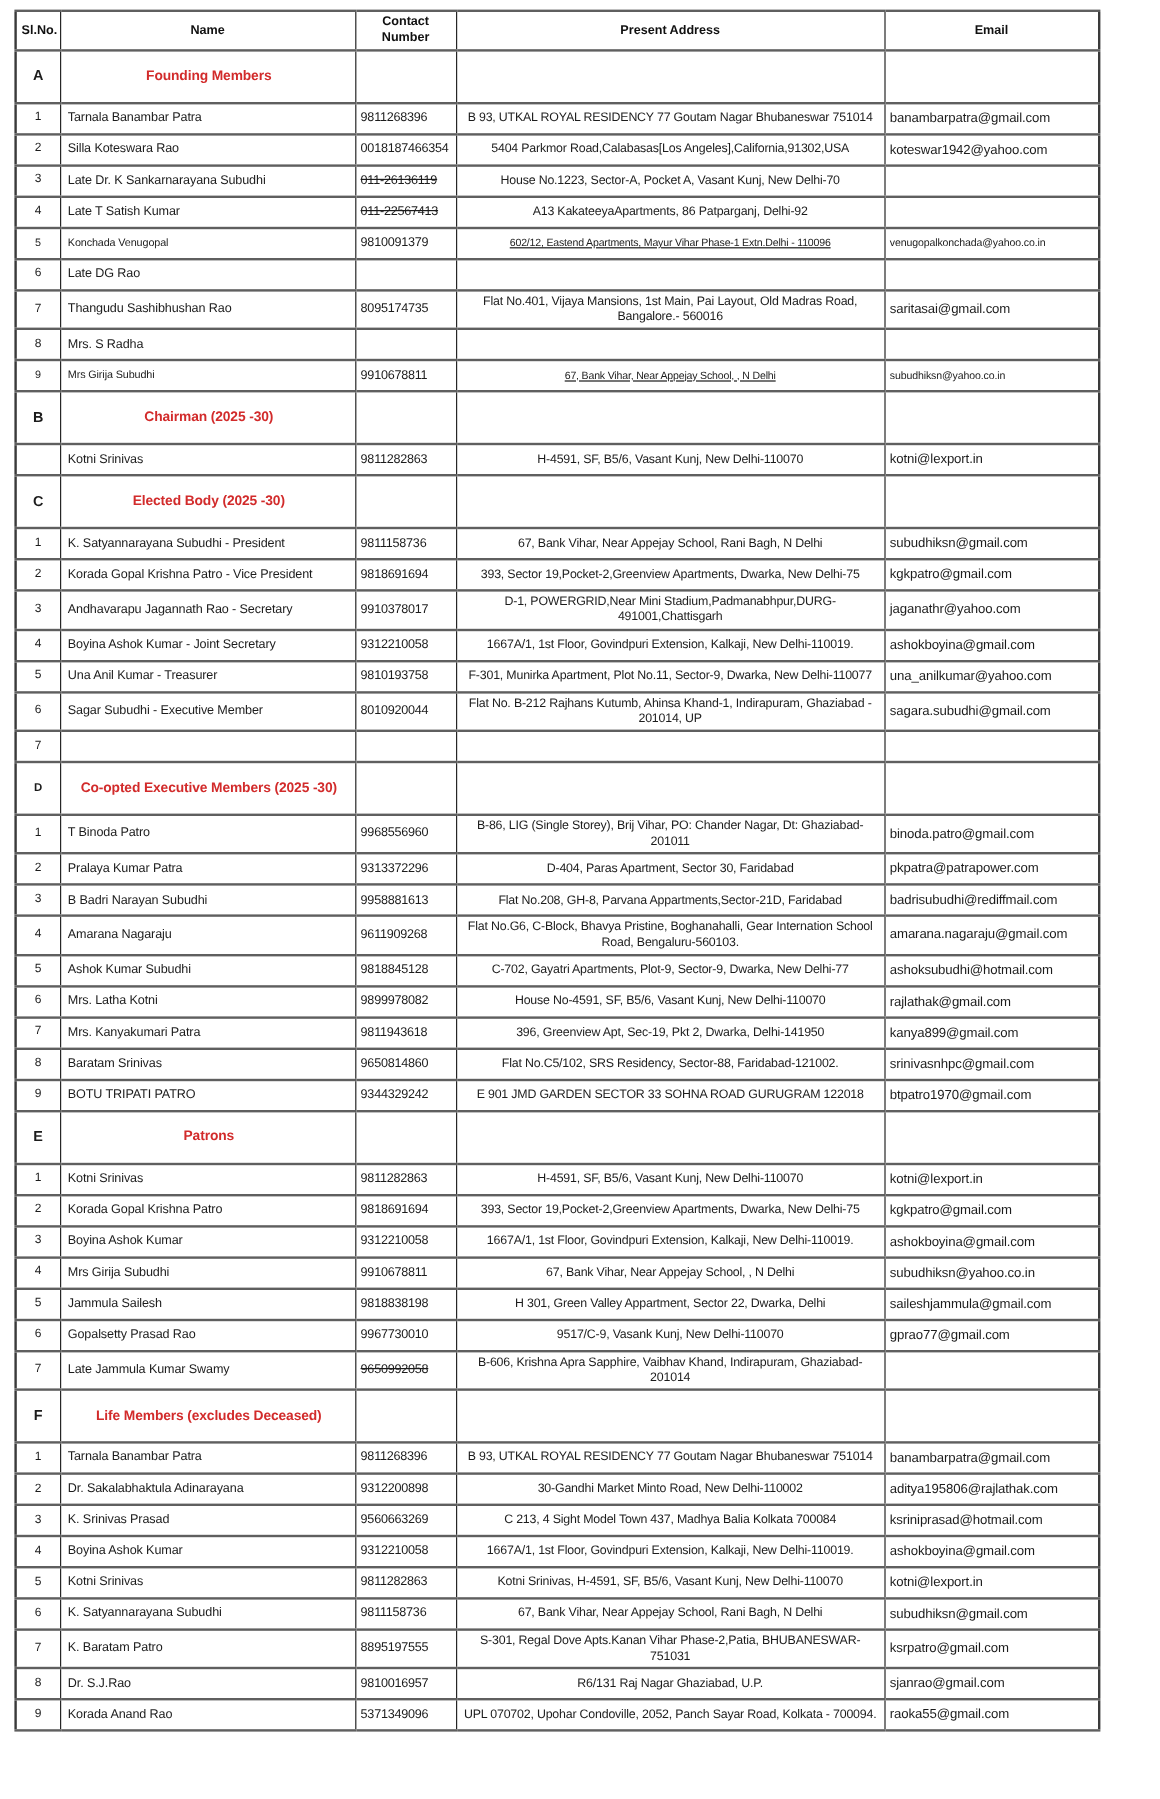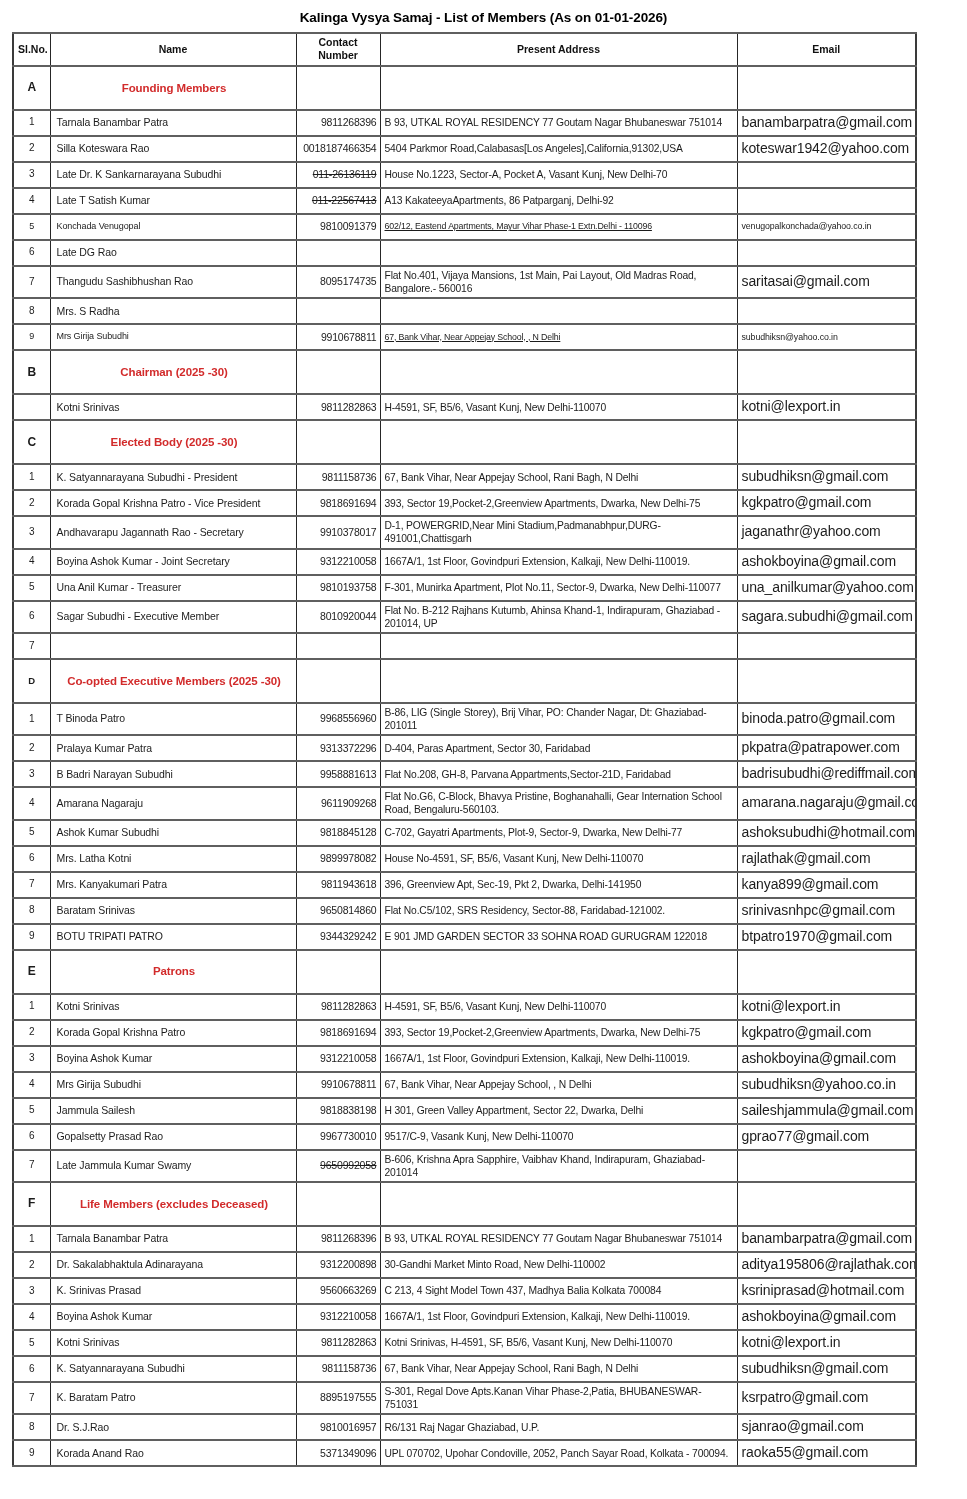--- a/index.html
+++ b/index.html
@@ -59,32 +59,33 @@
   td.sl {
     text-align: center;
     font-size: 10px;
   }
   td.name {
     font-size: 10.5px;
     padding-left: 6px;
     letter-spacing: -0.1px;
   }
   td.contact {
-    text-align: right;
+    text-align: left;
     font-size: 10.5px;
     padding-right: 3px;
     letter-spacing: -0.2px;
     white-space: nowrap;
   }
   td.address {
     font-size: 10.3px;
     letter-spacing: -0.15px;
+    text-align: center;
   }
   td.email {
-    font-size: 14px;
+    font-size: 11px;
     letter-spacing: -0.1px;
   }
   tr.section td.sl {
     font-weight: bold;
     font-size: 12px;
   }
   tr.section td.sl.sl-small { font-size: 9.5px; }
   tr.section td.name {
     color: var(--section-red, #d22b2b);
     font-weight: bold;
@@ -95,21 +96,20 @@
   tr.small td.name    { font-size: 9px; }
   tr.small td.address { font-size: 8.8px; text-decoration: underline; }
   tr.small td.email   { font-size: 8.8px; border-radius: 12px; }
   tr.small td.sl      { font-size: 9px; }
   .strike { text-decoration: line-through; }
 </style>
 </head>
 <body>
 
 <div class="page">
-  <div class="title">Kalinga Vysya Samaj - List of Members (As on 01-01-2026)</div>
   <table class="members">
     <colgroup>
       <col class="c-sl">
       <col class="c-name">
       <col class="c-contact">
       <col class="c-address">
       <col class="c-email">
     </colgroup>
     <thead>
       <tr id="header-row">

